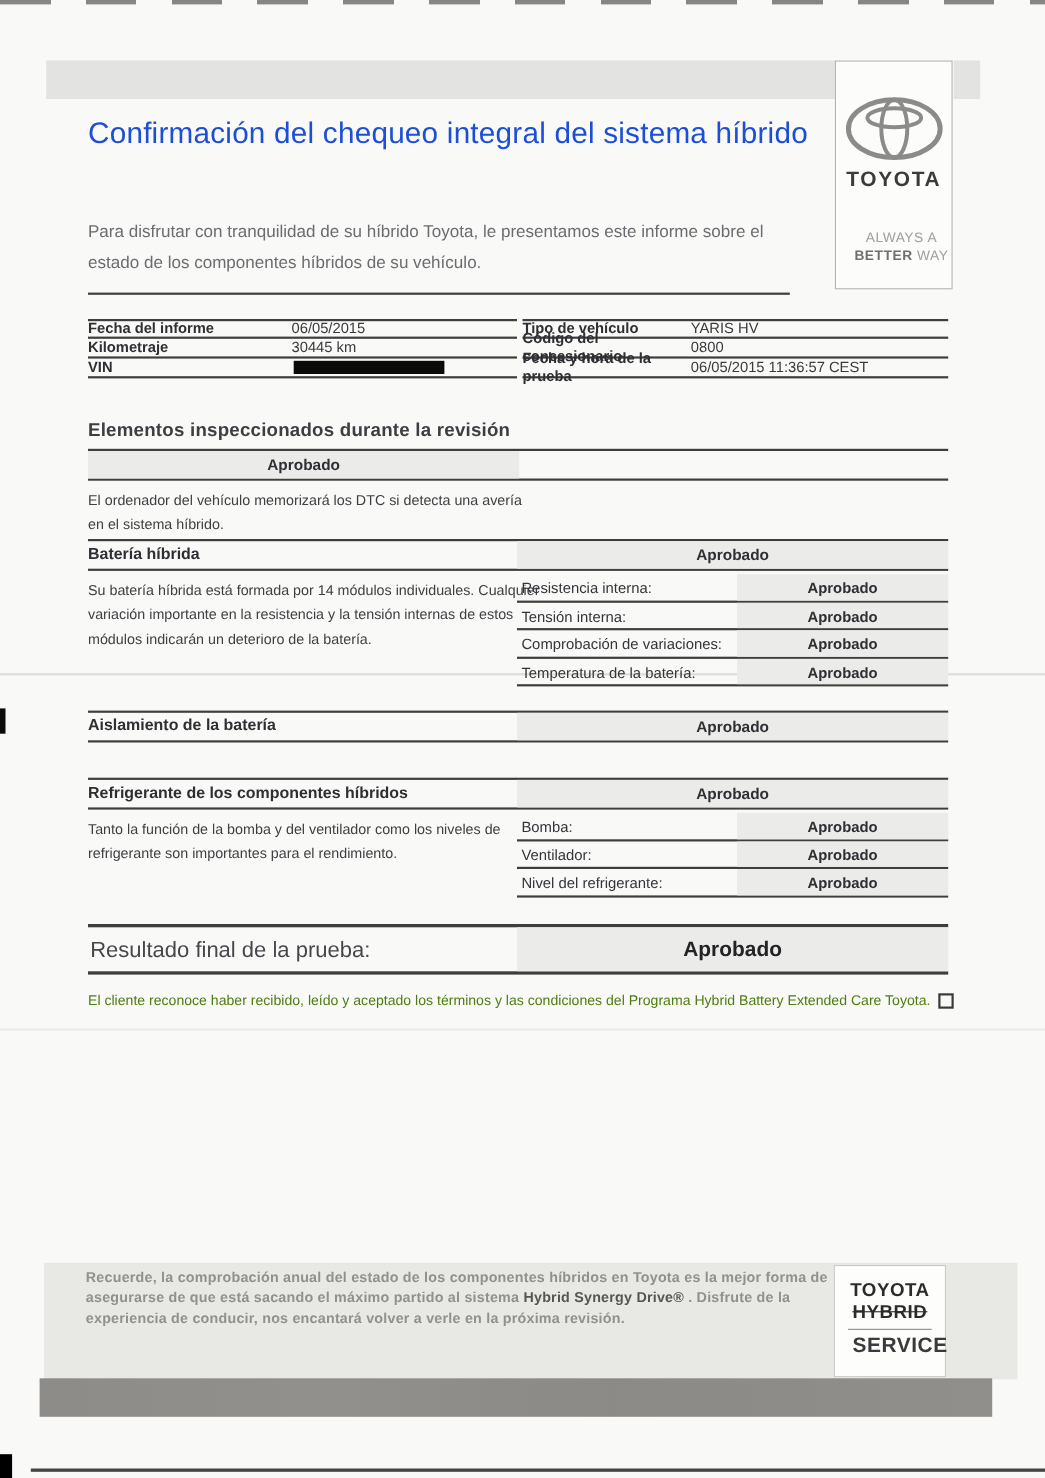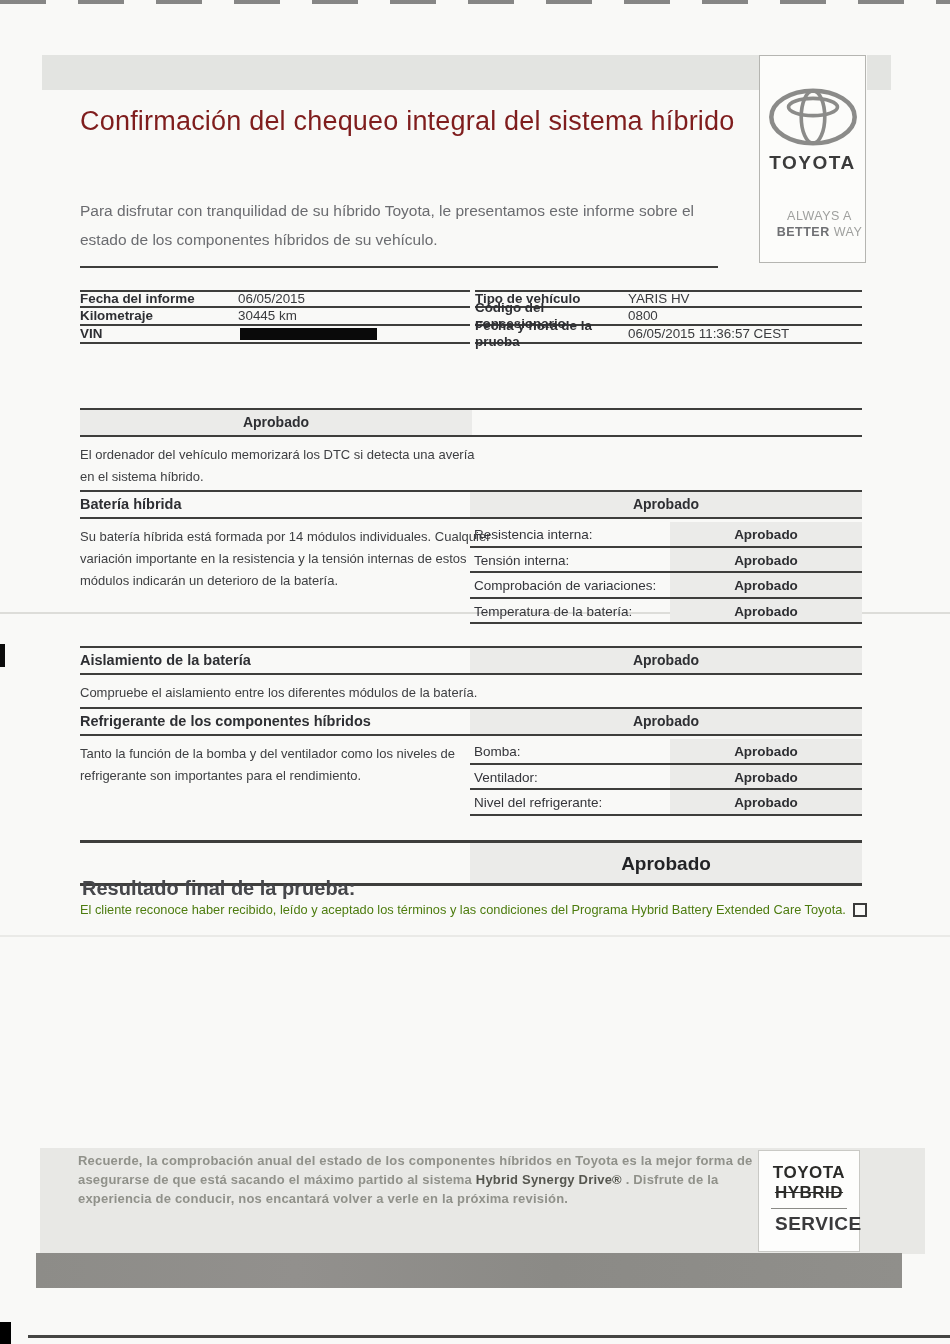--- a/index.html
+++ b/index.html
@@ -15,61 +15,61 @@
   .left-edge-mark{position:absolute;left:0;top:644px;width:5px;height:23px;background:#0c0c0c;}
   .crease{position:absolute;left:0;width:950px;height:2px;background:rgba(175,175,168,.38);}
   .crease2{position:absolute;left:0;width:950px;height:2px;background:rgba(190,190,184,.25);}
   .ink-speck{position:absolute;left:547px;top:844px;width:4px;height:8px;background:#6d4a33;transform:rotate(18deg);border-radius:2px;}
   .bottom-corner{position:absolute;left:0;top:1322px;width:11px;height:22px;background:#000;}
   .bottom-line{position:absolute;left:28px;top:1335px;width:922px;height:3px;background:#454543;}
   
   .top-band{position:absolute;left:42px;top:55px;width:718px;height:35px;background:#e3e4e1;}
   .top-band-right{position:absolute;left:867px;top:55px;width:24px;height:35px;background:#e3e4e1;}
   .doc-title{position:absolute;left:80px;top:105px;width:680px;
-    font-size:27px;line-height:33px;color:#7f1d1d;font-weight:normal;letter-spacing:.2px;}
+    font-size:27px;line-height:33px;color:#1d4ed8;font-weight:normal;letter-spacing:.2px;}
   .doc-intro{position:absolute;left:80px;top:196px;width:655px;
     font-size:15.5px;line-height:29px;color:#6b6c70;}
   .intro-rule{position:absolute;left:80px;top:266px;width:638px;height:2px;background:#3e3e3c;}
   
   .brand-box{position:absolute;left:759px;top:55px;width:107px;height:208px;
     background:#fcfcfa;border:1px solid #b5b5b1;text-align:center;}
   .brand-logo{margin-top:32px;}
   .brand-name{font-size:19px;font-weight:bold;color:#3b3b3b;letter-spacing:1.5px;margin-top:2px;}
   .brand-tagline{position:absolute;left:0;bottom:22px;width:100%;text-align:center;
     padding-left:14px;font-size:12.5px;line-height:16px;color:#9fa09e;letter-spacing:.5px;}
   .brand-tagline b{color:#6f7073;}
   
   .info-table{position:absolute;top:290px;font-size:13.4px;}
   .info-table.left{left:80px;width:390px;}
   .info-table.right{left:475px;width:387px;}
   .info-row{display:flex;height:18px;line-height:16px;border-bottom:2px solid #3e3e3c;align-items:center;}
   .info-row:first-child{border-top:2px solid #3e3e3c;}
   .info-label{font-weight:bold;color:#2e2f33;}
-  .info-table.left .info-label{width:158px;}
+  .info-table.left .info-label{width:185px;}
   .info-table.right .info-label{width:153px;}
   .info-value{color:#3a3b3e;}
   .redact-bar{width:137px;height:12px;background:#0a0a0a;margin-left:2px;}
   
   .insp-heading{position:absolute;left:80px;top:381px;font-size:17px;font-weight:bold;color:#3d3e42;letter-spacing:.2px;}
   .section{position:absolute;left:80px;width:782px;}
   .sec-header{display:flex;border-top:2px solid #3e3e3c;border-bottom:2px solid #3e3e3c;}
   .sec-title{width:390px;font-size:14.5px;font-weight:bold;color:#2e2f33;
     height:25px;line-height:25px;}
   .sec-status{width:392px;background:#ebebe9;text-align:center;font-size:14px;font-weight:bold;
     color:#2e2f33;height:25px;line-height:25px;}
   .sec-body{display:flex;}
   .sec-desc{width:412px;font-size:13px;line-height:22px;color:#3f4043;padding-top:7px;}
   .sub-rows{width:392px;margin-left:-22px;padding-top:3px;}
   .sub-row{display:flex;height:25.5px;line-height:25.5px;border-bottom:2px solid #3e3e3c;}
   .sub-label{width:200px;font-size:13.5px;color:#34353a;padding-left:4px;}
   .sub-value{width:192px;background:#ebebe9;text-align:center;font-size:13.5px;font-weight:bold;color:#2e2f33;}
   
   .result{position:absolute;left:80px;top:840px;width:782px;display:flex;
     border-top:3px solid #3e3e3c;border-bottom:3px solid #3e3e3c;height:46px;}
-  .result-label{width:390px;font-size:20px;font-weight:bold;color:#46474b;line-height:42px;padding-left:2px;margin-top:24px;}
+  .result-label{width:390px;font-size:20px;font-weight:normal;color:#46474b;line-height:42px;padding-left:2px;}
   .result-value{width:392px;background:#ebebe9;text-align:center;font-size:19px;font-weight:bold;
     color:#222326;line-height:42px;}
   
   .ack{position:absolute;left:80px;top:902px;display:flex;align-items:center;white-space:nowrap;}
   .ack-text{font-size:12.8px;color:#4d7c0f;}
   .ack-checkbox{width:14px;height:14px;border:2px solid #3a3a3a;background:#f9f9f7;margin-left:7px;flex:none;}
   
   .footer-panel{position:absolute;left:40px;top:1148px;width:885px;height:106px;background:#e8e8e5;}
   .footer-text{position:absolute;left:38px;top:3px;width:690px;
     font-size:13px;line-height:19px;font-weight:bold;color:#90918a;letter-spacing:.2px;}
@@ -141,20 +141,21 @@
     <div class="info-row">
       <span class="info-label">Código del concesionario</span>
       <span class="info-value">0800</span>
     </div>
     <div class="info-row">
       <span class="info-label">Fecha y hora de la prueba</span>
       <span class="info-value">06/05/2015 11:36:57 CEST</span>
     </div>
   </div>
 
+  <div class="insp-heading">Elementos inspeccionados durante la revisión</div>
 
   <div class="section" style="top:408px">
     <div class="sec-header">
       <div class="sec-status">Aprobado</div>
     </div>
     <div class="sec-body">
       <div class="sec-desc" style="width:400px">El ordenador del vehículo memorizará los DTC si detecta una avería en el sistema híbrido.</div>
     </div>
   </div>
 
@@ -183,23 +184,20 @@
           <span class="sub-value">Aprobado</span>
         </div>
       </div>
     </div>
   </div>
 
   <div class="section" style="top:646px">
     <div class="sec-header">
       <div class="sec-title">Aislamiento de la batería</div>
       <div class="sec-status">Aprobado</div>
-    </div>
-    <div class="sec-body">
-      <div class="sec-desc" style="width:500px">Compruebe el aislamiento entre los diferentes módulos de la batería.</div>
     </div>
   </div>
 
   <div class="section" style="top:707px">
     <div class="sec-header">
       <div class="sec-title">Refrigerante de los componentes híbridos</div>
       <div class="sec-status">Aprobado</div>
     </div>
     <div class="sec-body">
       <div class="sec-desc" style="width:400px">Tanto la función de la bomba y del ventilador como los niveles de refrigerante son importantes para el rendimiento.</div>

